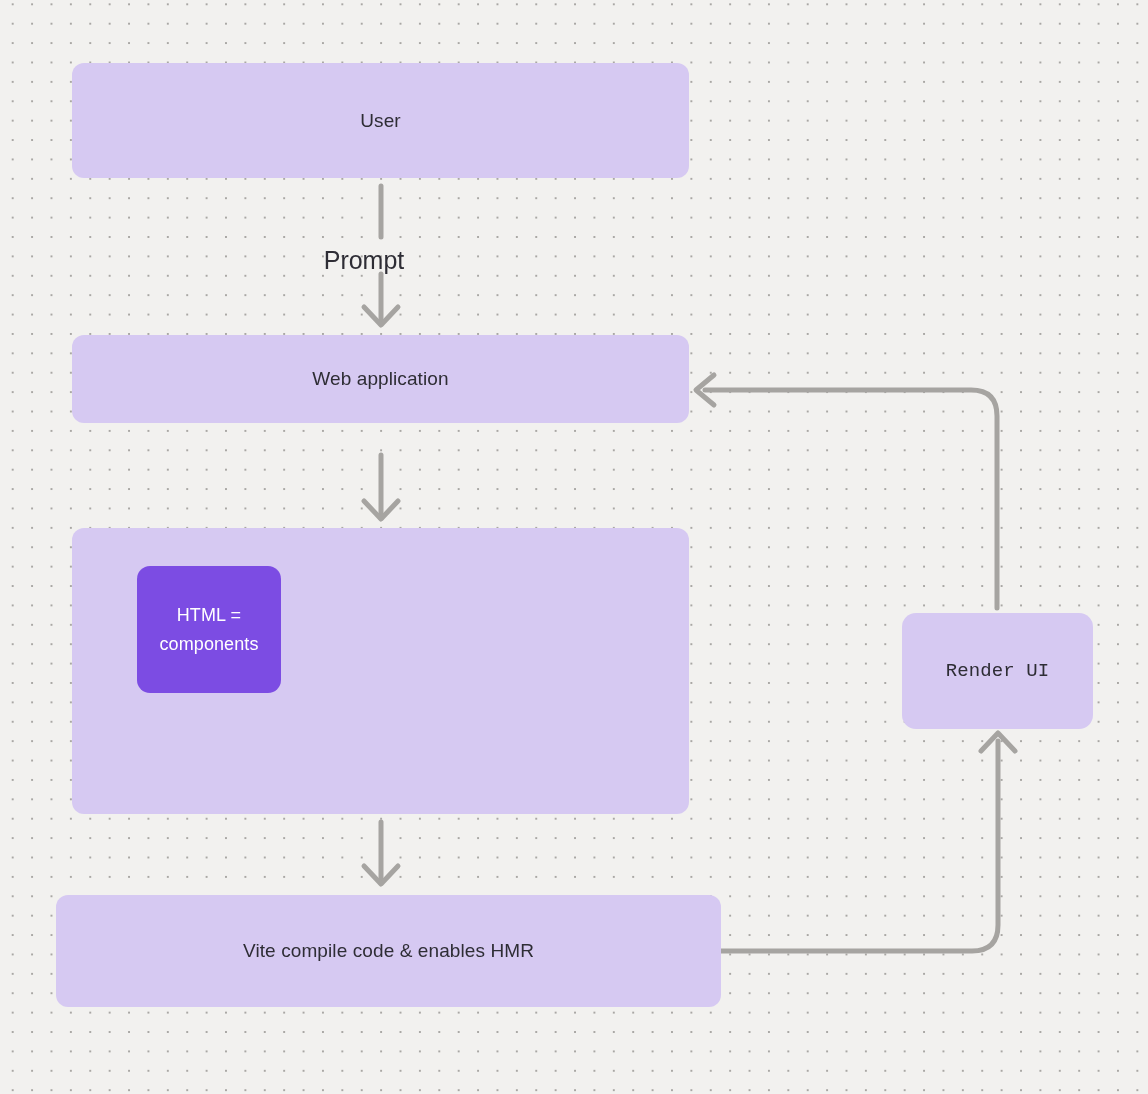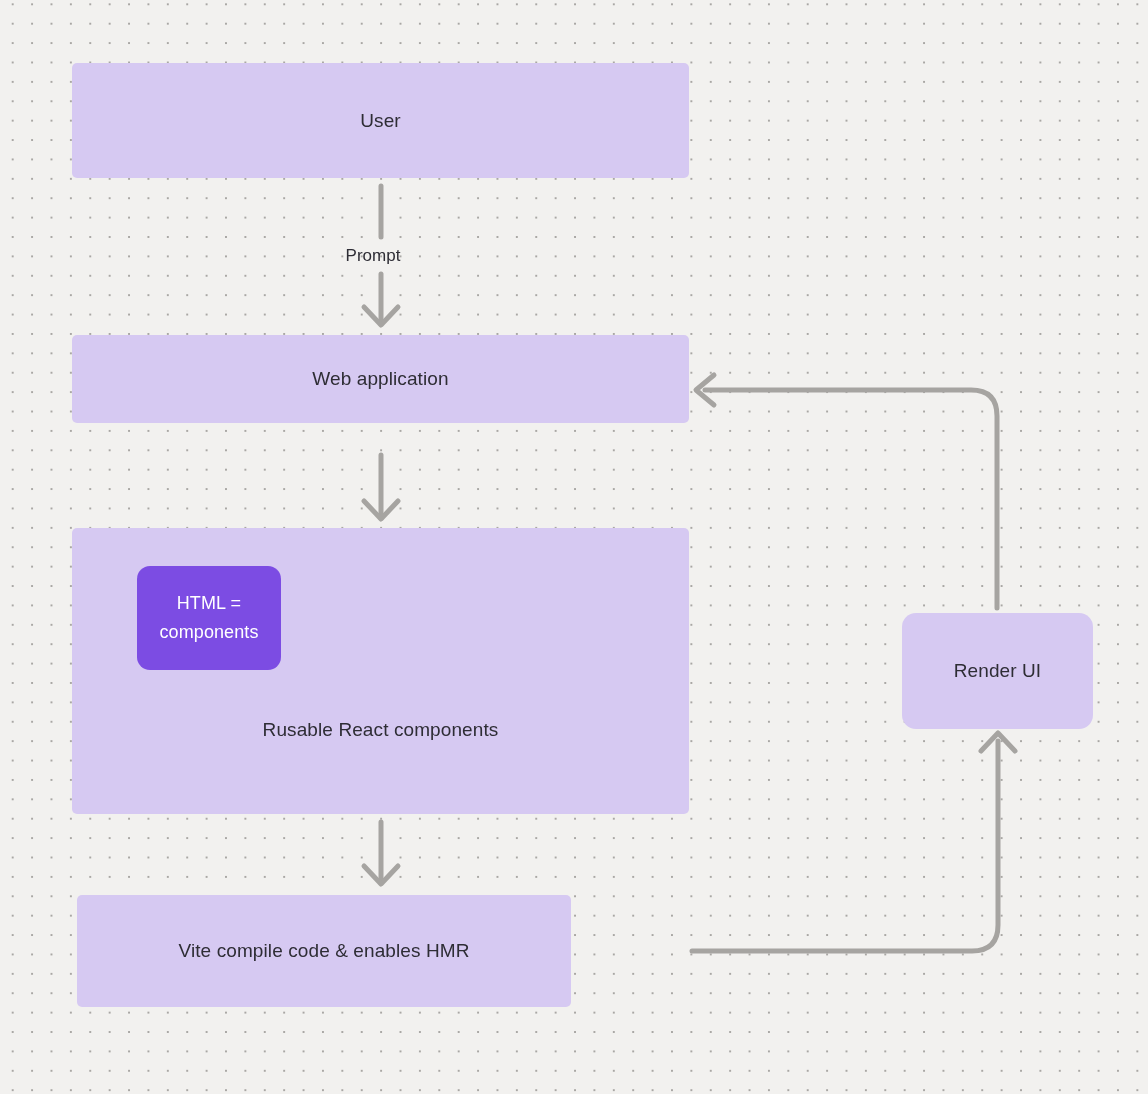--- a/index.html
+++ b/index.html
@@ -27,36 +27,37 @@
   svg.edges path {
     fill: none;
     stroke: #a6a4a1;
     stroke-width: 5;
     stroke-linecap: round;
     stroke-linejoin: round;
   }
   .node {
     position: absolute;
     background: #d6c9f2;
-    border-radius: 5px;
+    border-radius: 12px;
     display: flex;
     align-items: center;
     justify-content: center;
     color: #2e2d35;
     font-size: 19px;
     letter-spacing: 0.1px;
   }
   .node.small {
     border-radius: 14px;
+    font-family: Liberation Mono, monospace;
   }
   .chip {
     position: absolute;
     top: 38px;
     width: 144px;
-    height: 104px;
+    height: 127px;
     background: #7c4ce3;
     border-radius: 13px;
     color: #ffffff;
     display: flex;
     flex-direction: column;
     align-items: center;
     justify-content: center;
     font-size: 18px;
     line-height: 29px;
     text-align: center;
@@ -66,24 +67,24 @@
     left: 0;
     right: 0;
     top: 191px;
     text-align: center;
     font-size: 19px;
     color: #2e2d35;
     letter-spacing: 0.1px;
   }
   .edge-label {
     position: absolute;
-    left: 373px;
+    left: 364px;
     top: 246px;
     transform: translateX(-50%);
-    font-size: 17px;
+    font-size: 25px;
     color: #2e2d35;
     white-space: nowrap;
   }
 </style>
 </head>
 <body>
 
 <div class="canvas">
 
   <svg class="edges" viewBox="0 0 1148 1094">
@@ -122,24 +123,23 @@
 
   <div class="node" style="left:72px; top:528px; width:617px; height:286px">
 
     <div class="chip" style="left:65px">
       <span>HTML =</span>
       <span>components</span>
     </div>
 
 
 
-    <div class="group-label">Rusable React components</div>
   </div>
 
-  <div class="node" style="left:77px; top:895px; width:494px; height:112px">
+  <div class="node" style="left:56px; top:895px; width:665px; height:112px">
     <span>Vite compile code &amp; enables HMR</span>
   </div>
 
   <div class="node small" style="left:902px; top:613px; width:191px; height:116px">
     <span>Render UI</span>
   </div>
 
 </div>
 
 </body></html>

